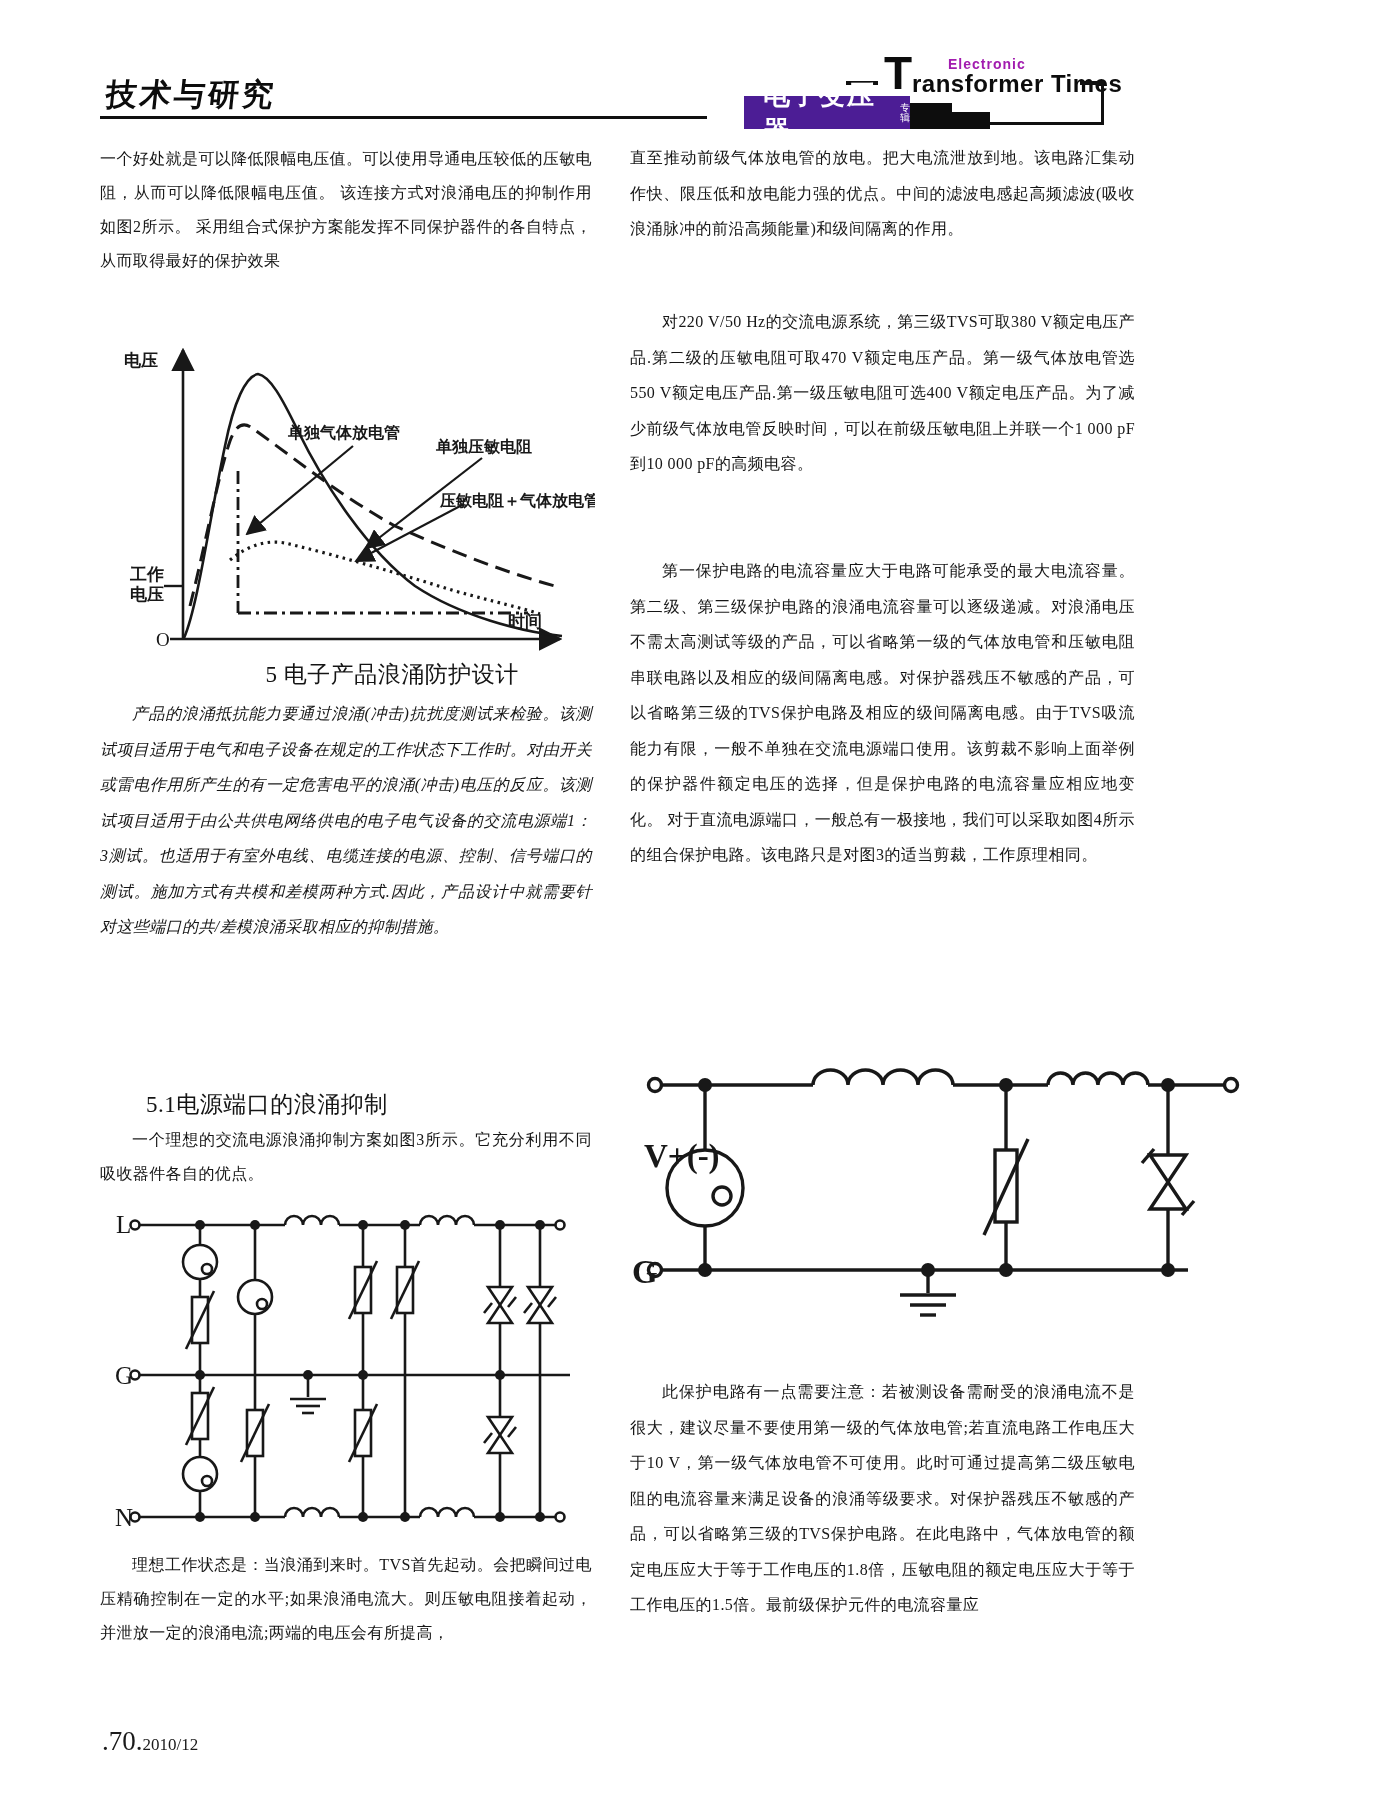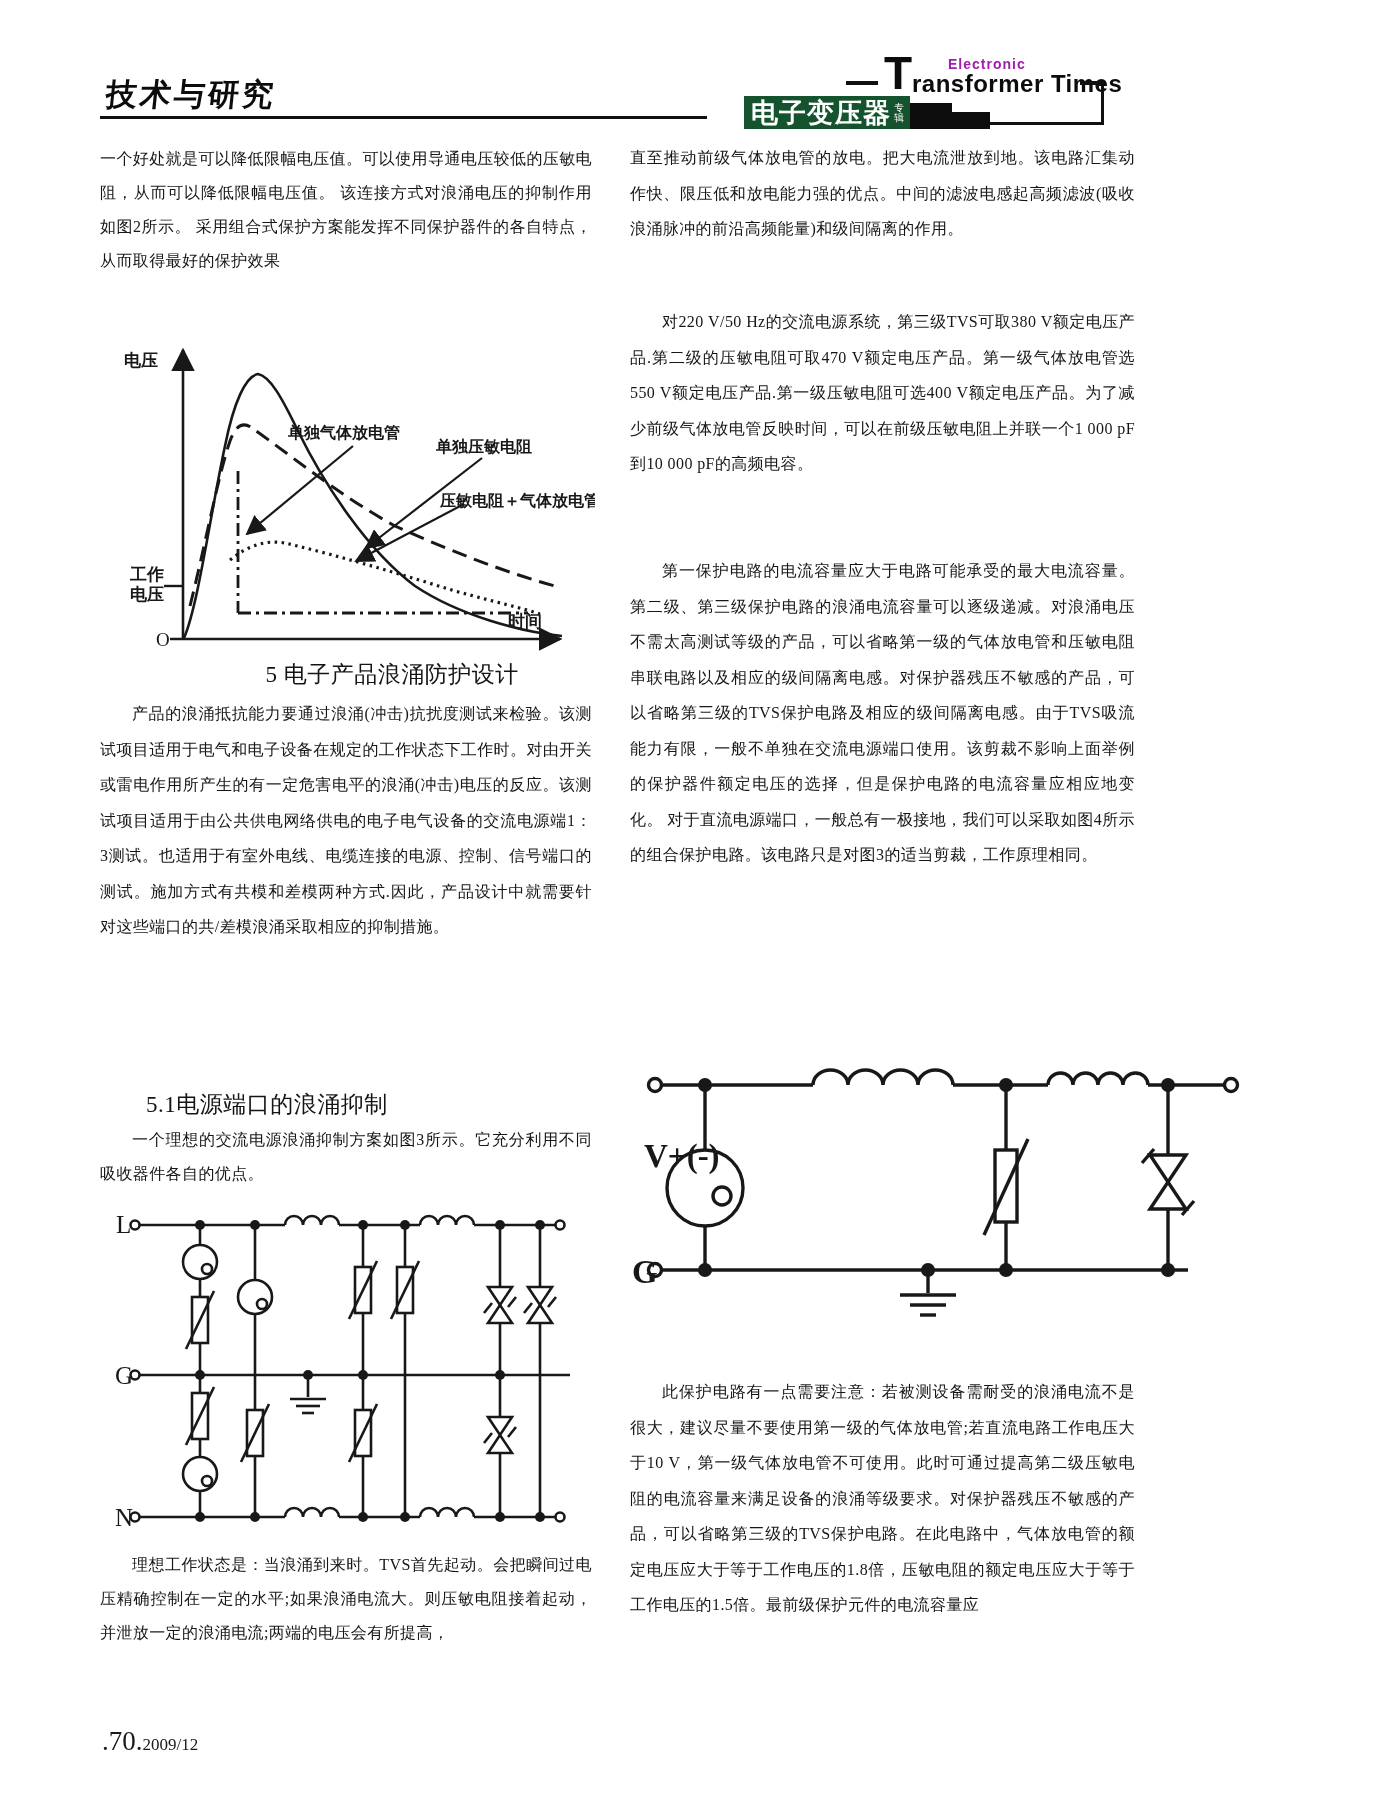--- a/index.html
+++ b/index.html
@@ -32,22 +32,22 @@
   }
   .logo-electronic{
     position:absolute;left:948px;top:56px;font-size:14px;font-weight:bold;
     font-family:"Liberation Sans","DejaVu Sans",sans-serif;color:#a21caf;letter-spacing:1px;
   }
   .logo-rest{
     position:absolute;left:912px;top:70px;font-size:24px;font-weight:bold;
     font-family:"Liberation Sans","DejaVu Sans",sans-serif;color:#0c0c0c;letter-spacing:0.5px;
   }
   .cn-logo{
-    position:absolute;left:744px;top:96px;width:166px;height:33px;background:#14532d;
-    color:#ffffff;display:flex;align-items:center;padding-left:7px;box-sizing:border-box;
+    position:absolute;left:744px;top:96px;width:166px;height:33px;background:#4c1d95;
+    color:#ffffff;display:flex;align-items:center;padding-left:19px;box-sizing:border-box;
   }
   .cn-logo .main{
     font-size:27px;font-weight:bold;letter-spacing:1px;
     font-family:"Liberation Sans","DejaVu Sans",sans-serif;
   }
   .cn-logo .suffix{display:flex;flex-direction:column;margin-left:3px;}
   .cn-logo .suffix span{font-size:10px;line-height:10px;font-family:"Liberation Sans",sans-serif;}
   .step{position:absolute;background:#0d0d0d;}
   
   .footer{position:absolute;left:102px;top:1726px;color:#1a1a1a;}
@@ -111,21 +111,21 @@
   <line x1="243" y1="110" x2="137" y2="198" stroke="#181818" stroke-width="2.2" marker-end="url(#ah)"></line>
   <line x1="372" y1="122" x2="256" y2="212" stroke="#181818" stroke-width="2.2" marker-end="url(#ah)"></line>
   <line x1="354" y1="168" x2="246" y2="225" stroke="#181818" stroke-width="2.2" marker-end="url(#ah)"></line>
 
   <text x="178" y="102" class="curve-label">单独气体放电管</text>
   <text x="326" y="116" class="curve-label">单独压敏电阻</text>
   <text x="330" y="170" font-size="15" class="curve-label">压敏电阻＋气体放电管</text>
 </svg>
 
 <p class="sec-title" style="left:100px;top:659px;width:492px;text-align:center;">5 电子产品浪涌防护设计</p>
-<p class="para indent" style="left:100px;top:696px;width:492px;">产品的浪涌抵抗能力要通过浪涌(冲击)抗扰度测试来检验。该测试项目适用于电气和电子设备在规定的工作状态下工作时。对由开关或雷电作用所产生的有一定危害电平的浪涌(冲击)电压的反应。该测试项目适用于由公共供电网络供电的电子电气设备的交流电源端1：3测试。也适用于有室外电线、电缆连接的电源、控制、信号端口的测试。施加方式有共模和差模两种方式.因此，产品设计中就需要针对这些端口的共/差模浪涌采取相应的抑制措施。</p>
+<p class="para indent" style="left:100px;top:696px;width:492px;font-style:italic;">产品的浪涌抵抗能力要通过浪涌(冲击)抗扰度测试来检验。该测试项目适用于电气和电子设备在规定的工作状态下工作时。对由开关或雷电作用所产生的有一定危害电平的浪涌(冲击)电压的反应。该测试项目适用于由公共供电网络供电的电子电气设备的交流电源端1：3测试。也适用于有室外电线、电缆连接的电源、控制、信号端口的测试。施加方式有共模和差模两种方式.因此，产品设计中就需要针对这些端口的共/差模浪涌采取相应的抑制措施。</p>
 <p class="sec-title" style="left:100px;top:1089px;width:492px;">5.1电源端口的浪涌抑制</p>
 <p class="para indent lh34" style="left:100px;top:1123px;width:492px;">一个理想的交流电源浪涌抑制方案如图3所示。它充分利用不同吸收器件各自的优点。</p>
 
 <svg class="fig" style="left:115px;top:1205px;" width="468" height="332" viewBox="0 0 468 332">
   <g stroke="#181818" stroke-width="2.6" fill="none">
 
     <line x1="25" y1="20" x2="170" y2="20"></line>
     <path d="M 170,20 a 9,9 0 0 1 18,0 a 9,9 0 0 1 18,0 a 9,9 0 0 1 18,0"></path>
     <line x1="224" y1="20" x2="305" y2="20"></line>
     <path d="M 305,20 a 9,9 0 0 1 18,0 a 9,9 0 0 1 18,0 a 9,9 0 0 1 18,0"></path>
@@ -233,21 +233,21 @@
       <circle cx="425" cy="312" r="5"></circle>
   </g>
   <text x="1" y="28" class="term-label">L</text>
   <text x="0" y="179" class="term-label">G</text>
   <text x="0" y="321" class="term-label">N</text>
 </svg>
 
 <p class="para indent lh34" style="left:100px;top:1548px;width:492px;">理想工作状态是：当浪涌到来时。TVS首先起动。会把瞬间过电压精确控制在一定的水平;如果浪涌电流大。则压敏电阻接着起动，并泄放一定的浪涌电流;两端的电压会有所提高，</p>
 
 <div class="footer">
-  <span class="num">.70.</span><span class="issue">2009/12</span>
+  <span class="num">.70.</span><span class="issue">2010/12</span>
 </div>
 
 <p class="para" style="left:630px;top:140px;width:505px;">直至推动前级气体放电管的放电。把大电流泄放到地。该电路汇集动作快、限压低和放电能力强的优点。中间的滤波电感起高频滤波(吸收浪涌脉冲的前沿高频能量)和级间隔离的作用。</p>
 <p class="para indent" style="left:630px;top:304px;width:505px;">对220 V/50 Hz的交流电源系统，第三级TVS可取380 V额定电压产品.第二级的压敏电阻可取470 V额定电压产品。第一级气体放电管选550 V额定电压产品.第一级压敏电阻可选400 V额定电压产品。为了减少前级气体放电管反映时间，可以在前级压敏电阻上并联一个1 000 pF到10 000 pF的高频电容。</p>
 <p class="para indent" style="left:630px;top:553px;width:505px;">第一保护电路的电流容量应大于电路可能承受的最大电流容量。第二级、第三级保护电路的浪涌电流容量可以逐级递减。对浪涌电压不需太高测试等级的产品，可以省略第一级的气体放电管和压敏电阻串联电路以及相应的级间隔离电感。对保护器残压不敏感的产品，可以省略第三级的TVS保护电路及相应的级间隔离电感。由于TVS吸流能力有限，一般不单独在交流电源端口使用。该剪裁不影响上面举例的保护器件额定电压的选择，但是保护电路的电流容量应相应地变化。 对于直流电源端口，一般总有一极接地，我们可以采取如图4所示的组合保护电路。该电路只是对图3的适当剪裁，工作原理相同。</p>
 
 <svg class="fig" style="left:628px;top:1055px;" width="617" height="280" viewBox="0 0 617 280">
   <g stroke="#181818" stroke-width="3.4" fill="none">
 
     <line x1="34" y1="30" x2="185" y2="30"></line>

